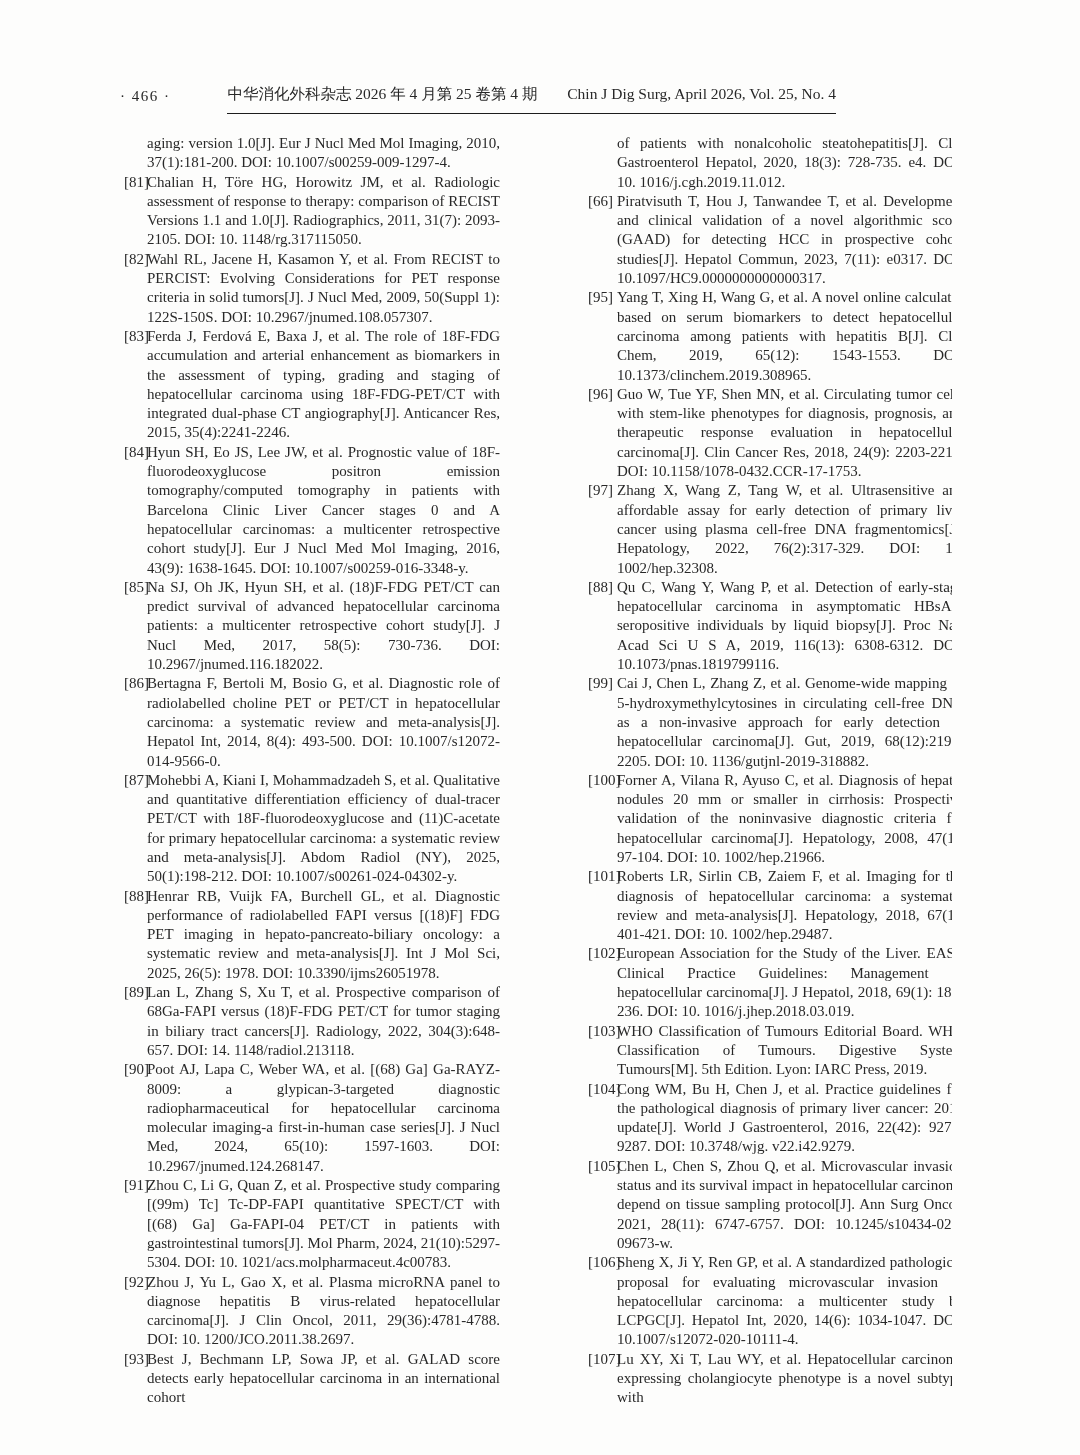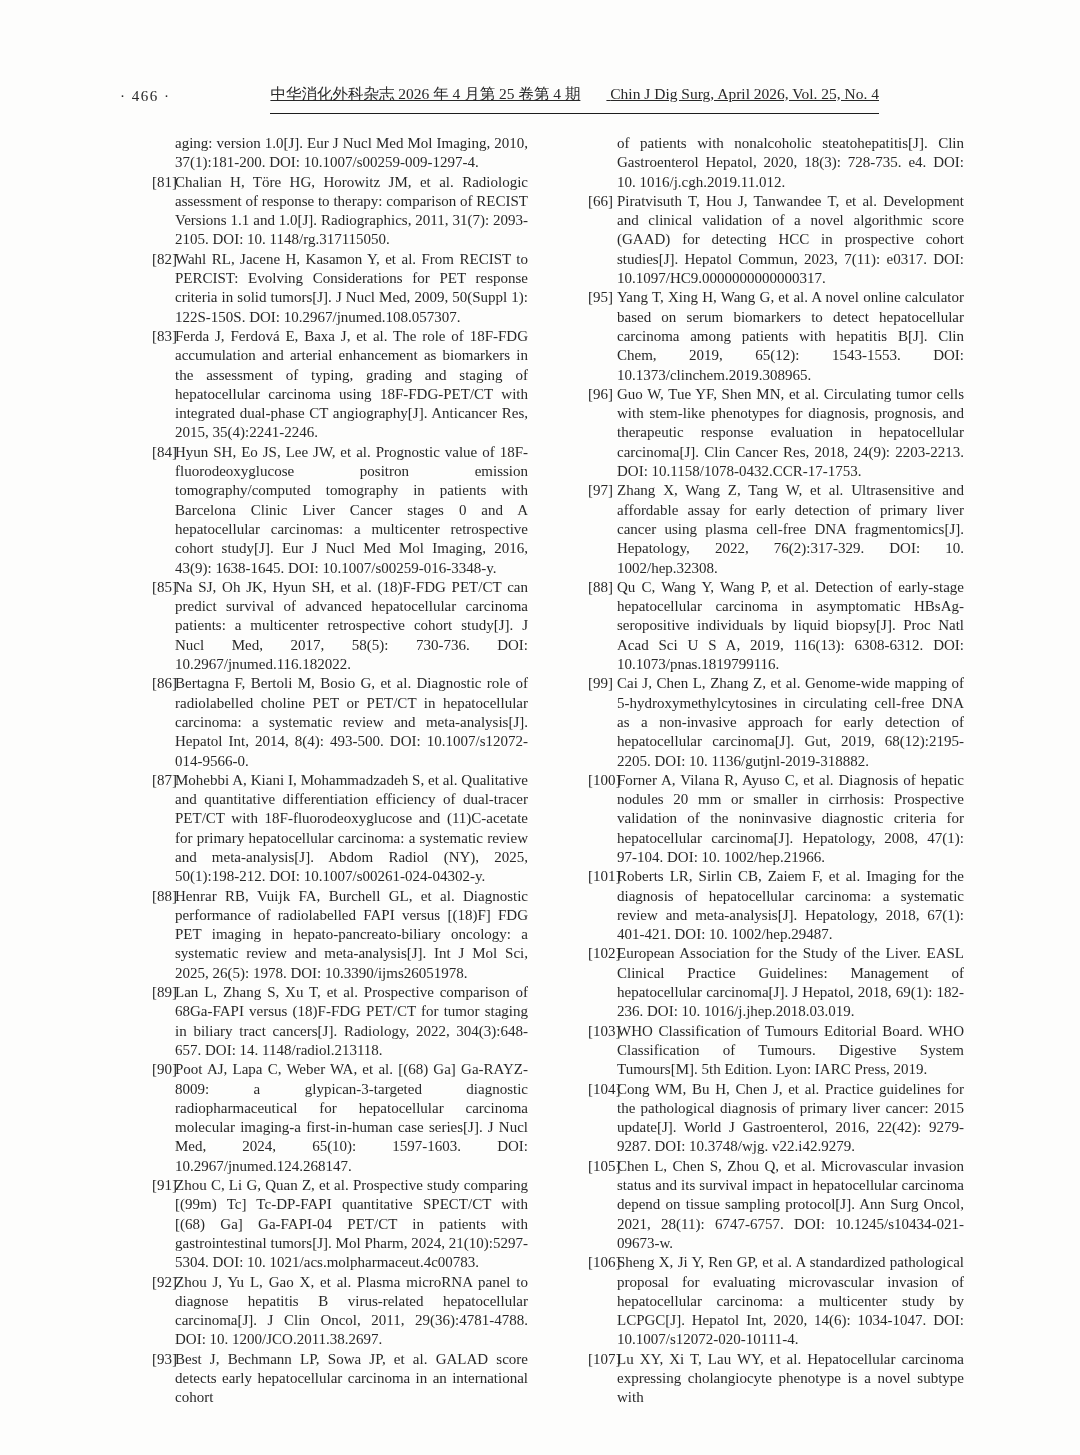--- a/index.html
+++ b/index.html
@@ -8,21 +8,20 @@
     background: #fdfdfc;
   }
   .page {
     position: relative;
     width: 952px;
     height: 1455px;
     background: #fdfdfc;
     color: #282828;
     font-family: "Liberation Serif", "DejaVu Serif", serif;
     overflow: hidden;
-    padding-left: 43px;
   }
   .header {
     position: absolute;
     left: 120px;
     right: 116px;
     top: 84px;
     display: flex;
     justify-content: space-between;
     align-items: flex-end;
   }
@@ -30,33 +29,32 @@
     font-size: 15px;
     letter-spacing: 1.5px;
     padding-bottom: 9px;
     white-space: nowrap;
   }
   .journal-title {
     font-size: 15.5px;
     border-bottom: 1.5px solid #1d1d1d;
     padding-bottom: 8px;
     white-space: nowrap;
-    text-decoration: underline;
   }
   .journal-cn {
     margin-right: 26px;
   }
   .col {
     position: absolute;
     top: 134px;
     width: 396px;
     font-size: 15px;
     line-height: 19.3px;
   }
-  #col-left  { left: 132px; }
+  #col-left  { left: 104px; }
   #col-right { left: 568px; }
   .ref-item {
     display: grid;
     grid-template-columns: 43px 1fr;
   }
   #col-right .ref-item {
     grid-template-columns: 49px 1fr;
   }
   .ref-label {
     text-align: left;

